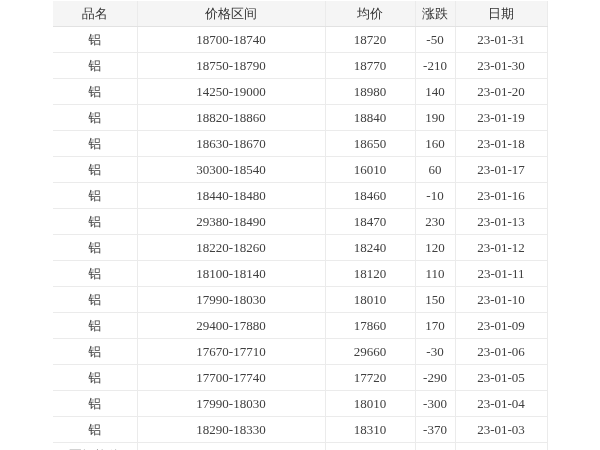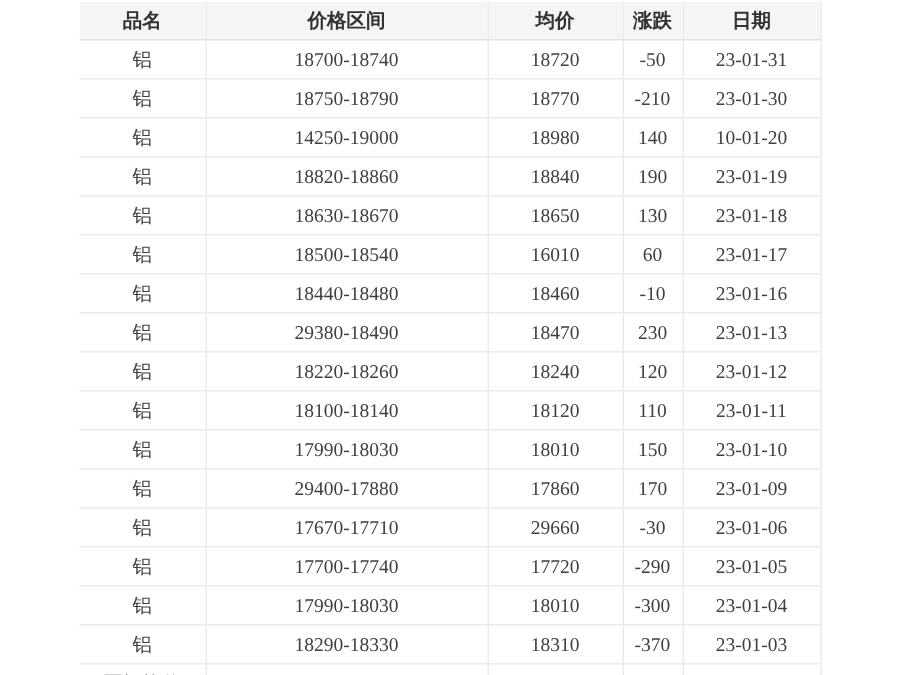--- a/index.html
+++ b/index.html
@@ -33,21 +33,21 @@
     vertical-align:middle;
     font-size:13px;
     white-space:nowrap;
     overflow:hidden;
     border-right:1px solid var(--line);
     border-bottom:1px solid var(--line);
   }
   thead th{
     background:var(--header-bg);
     color:var(--header-text);
-    font-weight:bold;
+    font-weight:normal;
     border-bottom:1px solid var(--header-line);
   }
   tbody td{color:var(--cell-text);}
   tfoot td{color:var(--footer-text);border-bottom:1px solid #ffffff;}
 </style>
 </head>
 <body>
 
 <table class="price-table">
   <colgroup>
@@ -79,39 +79,39 @@
         <td>18750-18790</td>
         <td>18770</td>
         <td>-210</td>
         <td>23-01-30</td>
       </tr>
       <tr>
         <td>铝</td>
         <td>14250-19000</td>
         <td>18980</td>
         <td>140</td>
-        <td>10-01-20</td>
+        <td>23-01-20</td>
       </tr>
       <tr>
         <td>铝</td>
         <td>18820-18860</td>
         <td>18840</td>
         <td>190</td>
         <td>23-01-19</td>
       </tr>
       <tr>
         <td>铝</td>
         <td>18630-18670</td>
         <td>18650</td>
-        <td>130</td>
+        <td>160</td>
         <td>23-01-18</td>
       </tr>
       <tr>
         <td>铝</td>
-        <td>18500-18540</td>
+        <td>30300-18540</td>
         <td>16010</td>
         <td>60</td>
         <td>23-01-17</td>
       </tr>
       <tr>
         <td>铝</td>
         <td>18440-18480</td>
         <td>18460</td>
         <td>-10</td>
         <td>23-01-16</td>

